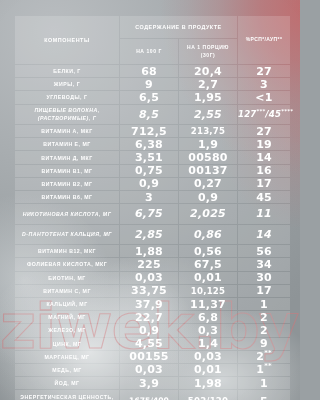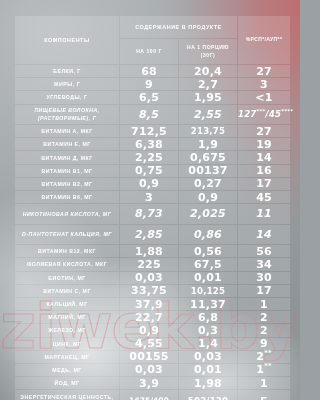--- a/index.html
+++ b/index.html
@@ -193,22 +193,22 @@
           <td class="num ">27</td>
         </tr>
         <tr class="r1">
           <td class="lbl">ВИТАМИН Е, МГ</td>
           <td class="num ">6,38</td>
           <td class="num ">1,9</td>
           <td class="num ">19</td>
         </tr>
         <tr class="r1">
           <td class="lbl">ВИТАМИН Д, МКГ</td>
-          <td class="num ">2,25</td>
-          <td class="num ">0,675</td>
+          <td class="num ">3,51</td>
+          <td class="num ">00580</td>
           <td class="num ">14</td>
         </tr>
         <tr class="r1">
           <td class="lbl">ВИТАМИН В1, МГ</td>
           <td class="num ">0,75</td>
           <td class="num ">00137</td>
           <td class="num ">16</td>
         </tr>
         <tr class="r1">
           <td class="lbl">ВИТАМИН В2, МГ</td>
@@ -217,21 +217,21 @@
           <td class="num ">17</td>
         </tr>
         <tr class="r1">
           <td class="lbl">ВИТАМИН В6, МГ</td>
           <td class="num ">3</td>
           <td class="num ">0,9</td>
           <td class="num ">45</td>
         </tr>
         <tr class="r2">
           <td class="lbl">НИКОТИНОВАЯ КИСЛОТА, МГ</td>
-          <td class="num ">8,73</td>
+          <td class="num ">6,75</td>
           <td class="num ">2,025</td>
           <td class="num ">11</td>
         </tr>
         <tr class="r2">
           <td class="lbl">D-ПАНТОТЕНАТ КАЛЬЦИЯ, МГ</td>
           <td class="num ">2,85</td>
           <td class="num ">0,86</td>
           <td class="num ">14</td>
         </tr>
         <tr class="r1">

